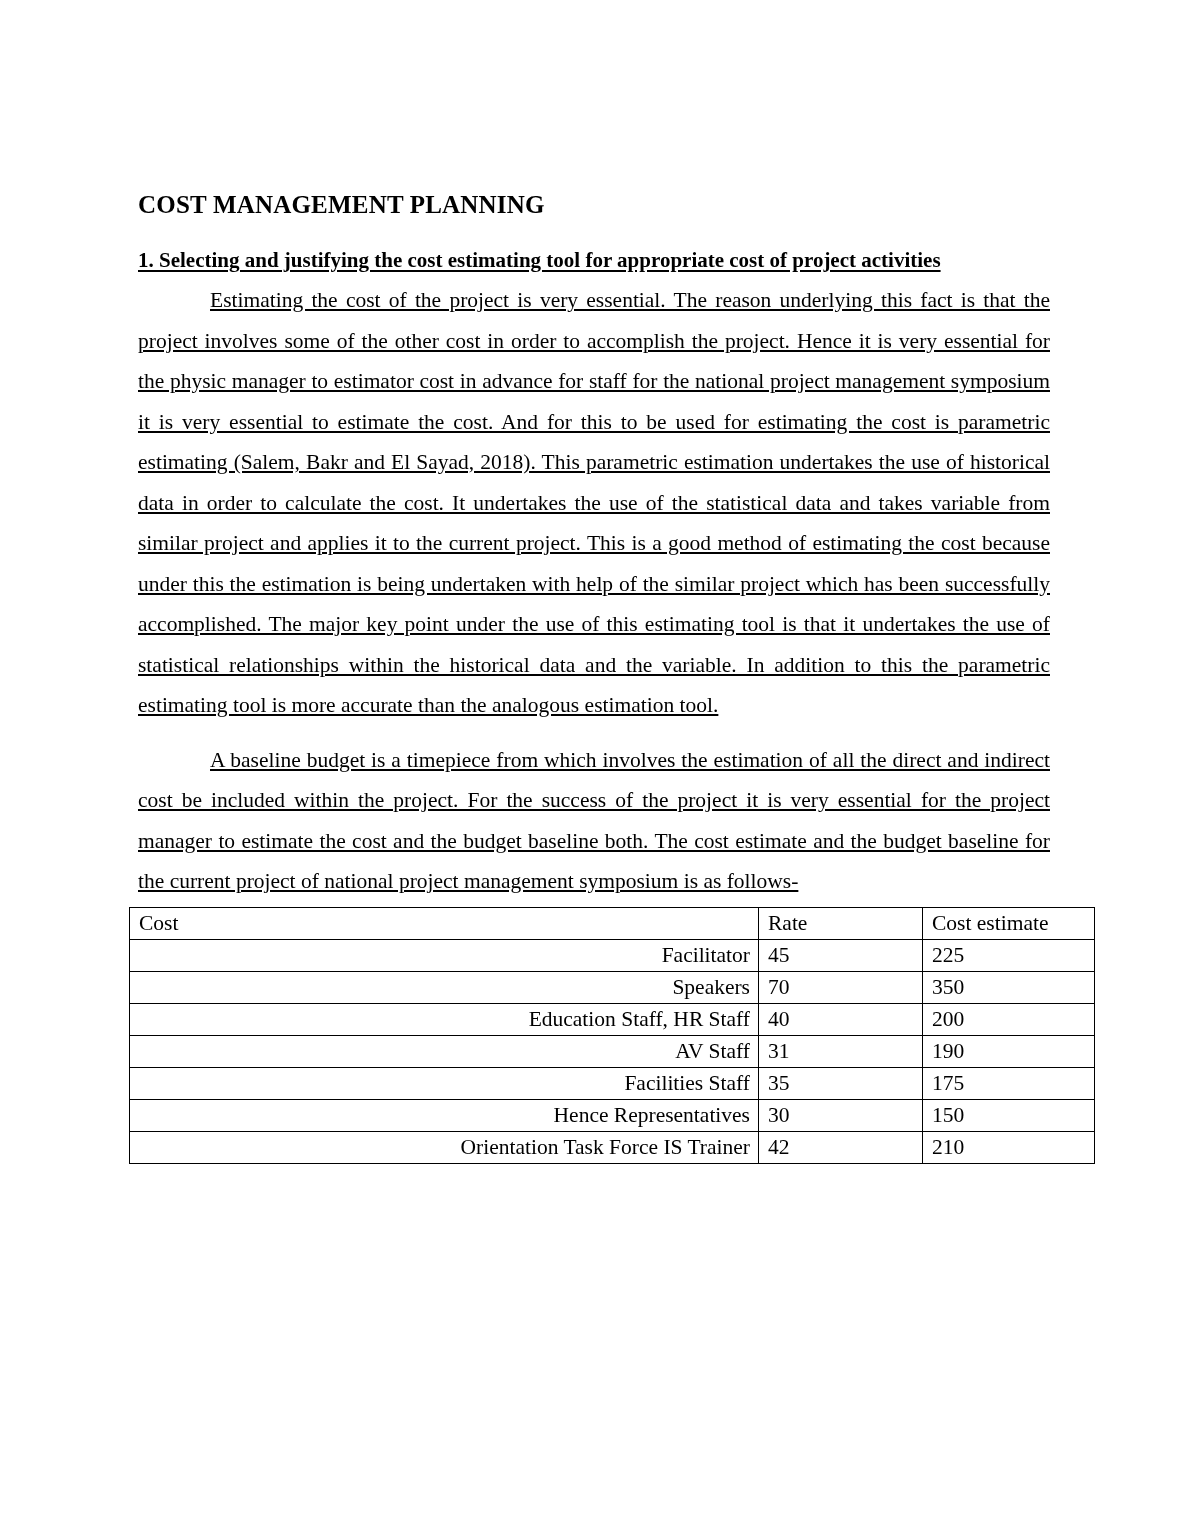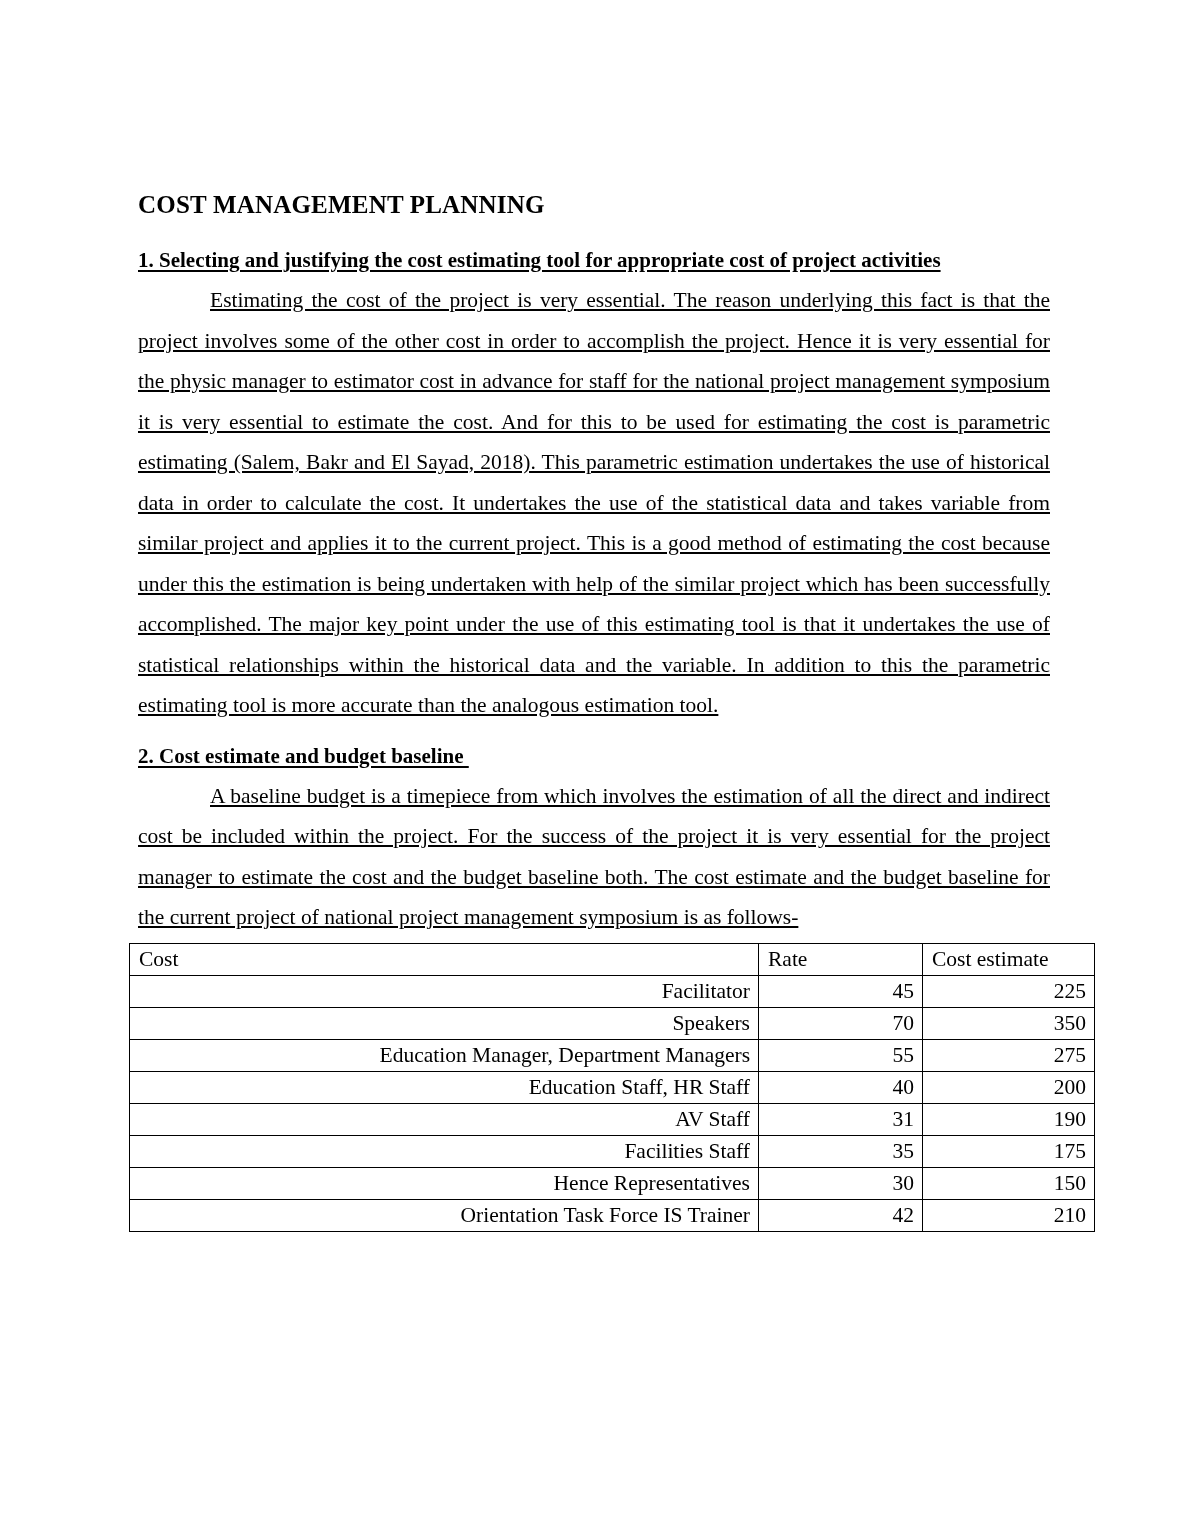--- a/index.html
+++ b/index.html
@@ -68,35 +68,34 @@
     height: 28px;
     line-height: 26px;
     font-weight: normal;
     vertical-align: middle;
     overflow: hidden;
     white-space: nowrap;
   }
   .col-cost   { width: 611px; text-align: right; }
   .col-rate   { width: 146px; }
   .col-est    { width: 154px; }
-  .num        { text-align: right; padding-right: 9px; }
+  .num        { text-align: left; padding-right: 9px; }
   .hdr        { text-align: left; }
 </style>
 </head>
 <body>
 
 <div class="page">
 
   <h1 class="doc-title">COST MANAGEMENT PLANNING</h1>
 
   <h2 class="section-heading">1. Selecting and justifying the cost estimating tool for appropriate cost of project activities</h2>
 
   <p class="body-par par-gap">Estimating the cost of the project is very essential. The reason underlying this fact is that the project involves some of the other cost in order to accomplish the project. Hence it is very essential for the physic manager to estimator cost in advance for staff for the national project management symposium it is very essential to estimate the cost. And for this to be used for estimating the cost is parametric estimating (Salem, Bakr and El Sayad, 2018). This parametric estimation undertakes the use of historical data in order to calculate the cost. It undertakes the use of the statistical data and takes variable from similar project and applies it to the current project. This is a good method of estimating the cost because under this the estimation is being undertaken with help of the similar project which has been successfully accomplished. The major key point under the use of this estimating tool is that it undertakes the use of statistical relationships within the historical data and the variable. In addition to this the parametric estimating tool is more accurate than the analogous estimation tool.</p>
 
-  <h2 class="section-heading heading-gap">2. Cost estimate and budget baseline </h2>
 
   <p class="body-par">A baseline budget is a timepiece from which involves the estimation of all the direct and indirect cost be included within the project. For the success of the project it is very essential for the project manager to estimate the cost and the budget baseline both. The cost estimate and the budget baseline for the current project of national project management symposium is as follows-</p>
 
   <table class="cost-table">
     <thead>
       <tr>
         <th class="col-cost hdr">Cost</th>
         <th class="col-rate hdr">Rate</th>
         <th class="col-est hdr">Cost estimate</th>
       </tr>
@@ -104,25 +103,20 @@
     <tbody>
       <tr>
         <td class="col-cost">Facilitator</td>
         <td class="col-rate num">45</td>
         <td class="col-est num">225</td>
       </tr>
       <tr>
         <td class="col-cost">Speakers</td>
         <td class="col-rate num">70</td>
         <td class="col-est num">350</td>
-      </tr>
-      <tr>
-        <td class="col-cost">Education Manager, Department Managers</td>
-        <td class="col-rate num">55</td>
-        <td class="col-est num">275</td>
       </tr>
       <tr>
         <td class="col-cost">Education Staff, HR Staff</td>
         <td class="col-rate num">40</td>
         <td class="col-est num">200</td>
       </tr>
       <tr>
         <td class="col-cost">AV Staff</td>
         <td class="col-rate num">31</td>
         <td class="col-est num">190</td>

